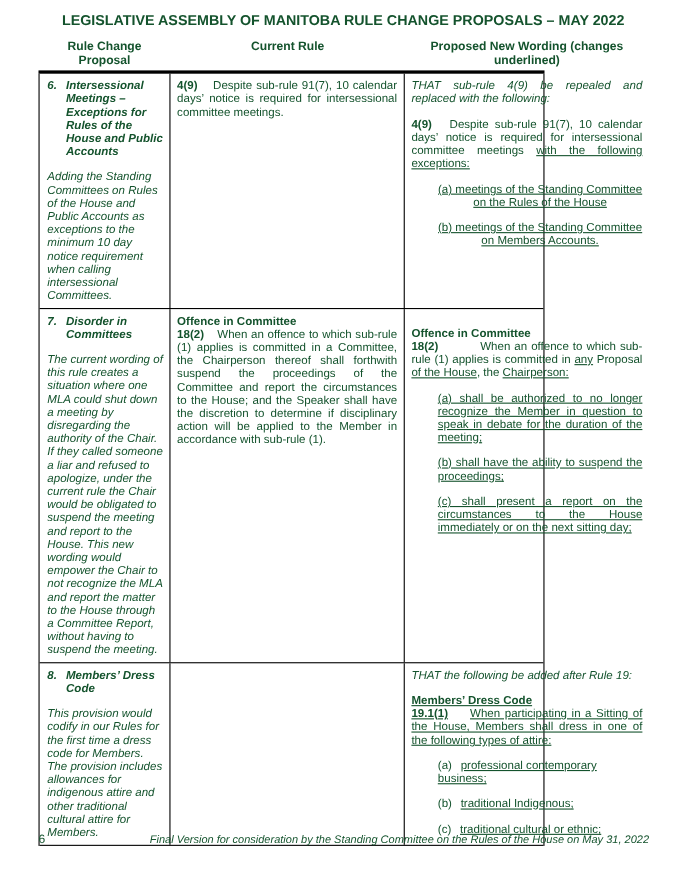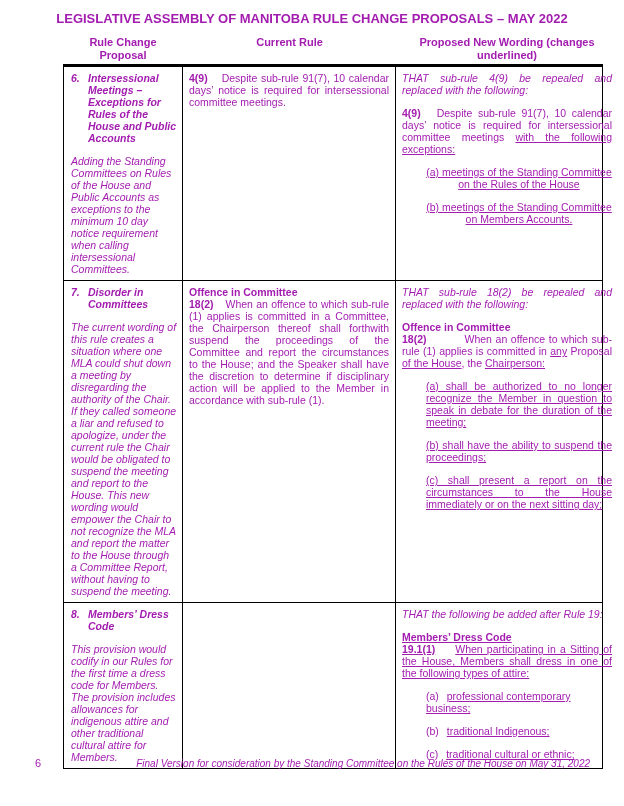--- a/index.html
+++ b/index.html
@@ -2,37 +2,36 @@
 <html><head>
 <meta charset="utf-8">
 <style>
   * { box-sizing: border-box; margin: 0; padding: 0; }
   html, body { background: #ffffff; }
   .page {
     position: relative;
     width: 624px;
     height: 806px;
     background: #ffffff;
-    color: #a21caf;
+    color: #14532d;
     font-family: "Liberation Sans", sans-serif;
     overflow: hidden;
   }
   .page-title {
     padding-top: 11px;
     text-align: center;
     font-weight: bold;
     font-size: 13px;
     line-height: 15px;
   }
   .rules-table {
     position: absolute;
     left: 35px;
     top: 35px;
-    width: 540px;
-    margin-left: 28px;
+    width: 460px;
   }
   .t-head {
     display: grid;
     grid-template-columns: 120px 213px 222px;
     border-bottom: 3px solid #000;
     padding-bottom: 1px;
   }
   .th {
     font-weight: bold;
     font-size: 11px;
@@ -132,21 +131,20 @@
             <span class="prop-num">7.</span>
             <span class="prop-title">Disorder in Committees</span>
           </div>
           <div class="prop-note">The current wording of this rule creates a situation where one MLA could shut down a meeting by disregarding the authority of the Chair. If they called someone a liar and refused to apologize, under the current rule the Chair would be obligated to suspend the meeting and report to the House.  This new wording would empower the Chair to not recognize the MLA and report the matter to the House through a Committee Report, without having to suspend the meeting.</div>
         </div>
         <div class="cell c2">
             <div class="blk"><span class="rb">Offence in Committee</span></div>
             <div class="blk j"><span class="rb">18(2)</span><span class="tab" style="width: 12px;"></span><span>When an offence to which sub-rule (1) applies is committed in a Committee, the Chairperson thereof shall forthwith suspend the proceedings of the Committee and report the circumstances to the House; and the Speaker shall have the discretion to determine if disciplinary action will be applied to the Member in accordance with sub-rule (1).</span></div>
           </div>
         <div class="cell c3">
-            <div class="blk j"><span class="ri">THAT sub-rule 18(2) be repealed and replaced with the following:</span></div>
             <div class="blk g"><span class="rb">Offence in Committee</span></div>
             <div class="blk j"><span class="rb">18(2)</span><span class="tab" style="width: 38px;"></span><span>When an offence to which sub-rule (1) applies is committed in </span><span class="ru">any</span><span> Proposal </span><span class="ru">of the House</span><span>, the </span><span class="ru">Chairperson:</span></div>
             <div class="blk j ind g"><span class="ru">(a) shall be authorized to no longer recognize the Member in question to speak in debate for the duration of the meeting;</span></div>
             <div class="blk j ind g"><span class="ru">(b) shall have the ability to suspend the proceedings;</span></div>
             <div class="blk j ind g"><span class="ru">(c) shall present a report on the circumstances to the House immediately or on the next sitting day;</span></div>
           </div>
       </div>
 
       <div class="t-row row-8">
         <div class="cell c1">

